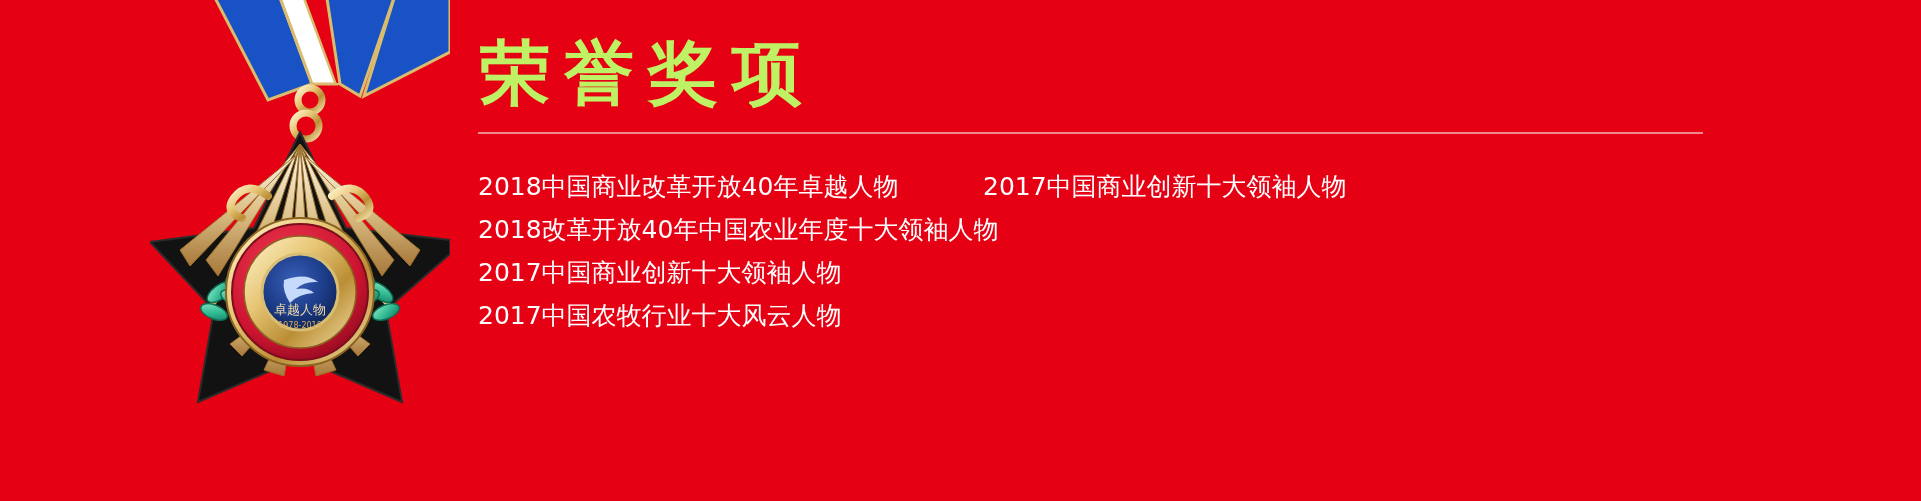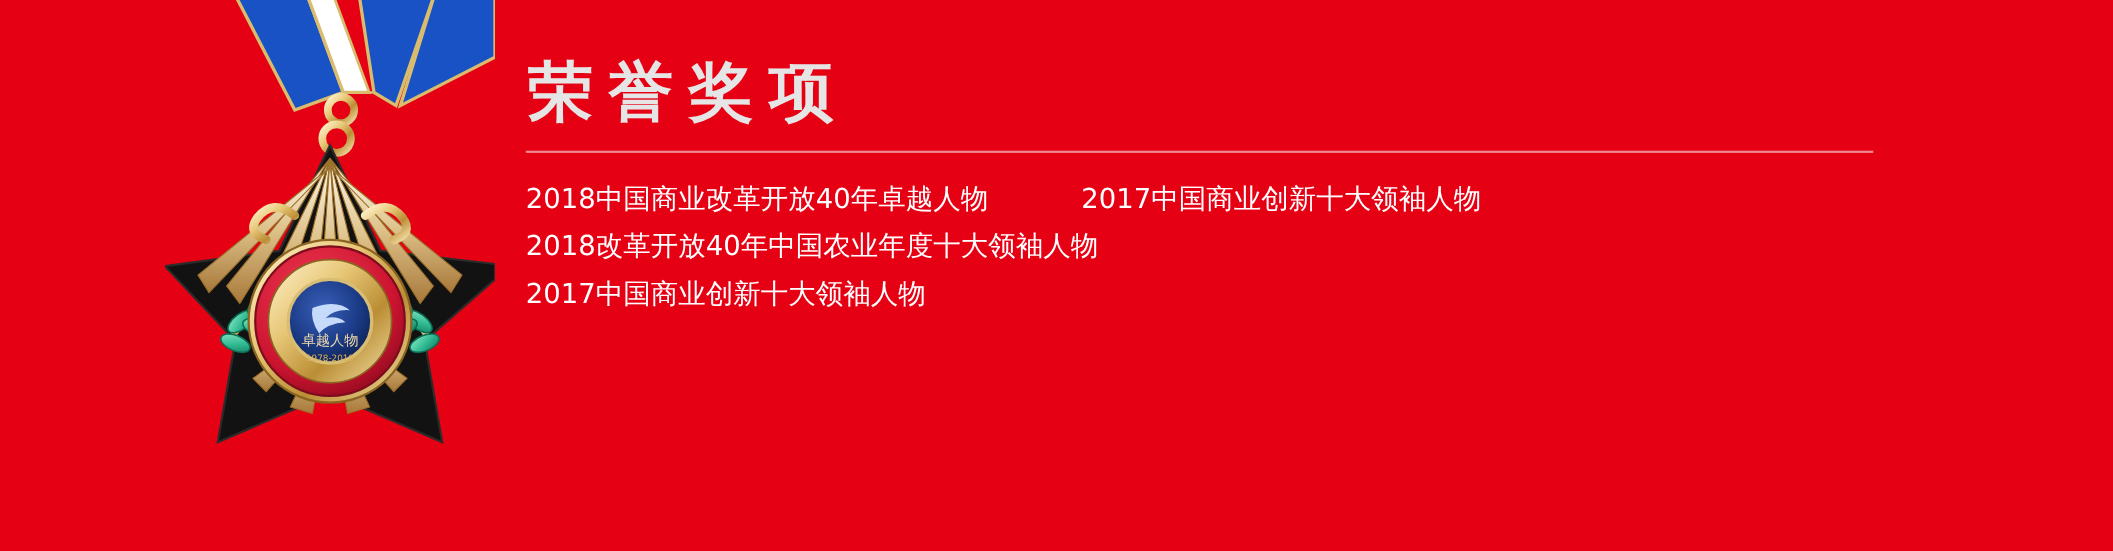--- a/index.html
+++ b/index.html
@@ -32,41 +32,41 @@
 
   
   #content {
     position: absolute;
     left: 478px;
     top: 38px;
     width: 1430px;
   }
 
   #page-title {
-    color: #e5e5e5;
-    font-size: 59px;
+    color: #bef264;
+    font-size: 70px;
     font-weight: bold;
     letter-spacing: 14px;
     line-height: 1.0;
-    margin: 16px 0 0 2px;
+    margin: 0 0 0 2px;
     font-family: "DejaVu Sans", "Liberation Sans", sans-serif;
     white-space: nowrap;
   }
 
   #title-rule {
     margin-top: 24px;
     width: 1225px;
     height: 2px;
     background: #f0a0a8;
     opacity: 0.85;
   }
 
   #award-columns {
     display: flex;
-    margin-top: 22px;
+    margin-top: 33px;
   }
 
   .award-col {
     display: flex;
     flex-direction: column;
   }
 
   .award-col.left  { width: 505px; }
   .award-col.right { width: 760px; }
 
@@ -198,20 +198,21 @@
     <h1 id="page-title">荣誉奖项</h1>
 
     <div id="title-rule"></div>
 
     <div id="award-columns">
 
       <div class="award-col left">
         <div class="award-item">2018中国商业改革开放40年卓越人物</div>
         <div class="award-item">2018改革开放40年中国农业年度十大领袖人物</div>
         <div class="award-item">2017中国商业创新十大领袖人物</div>
+        <div class="award-item">2017中国农牧行业十大风云人物</div>
       </div>
 
       <div class="award-col right">
         <div class="award-item">2017中国商业创新十大领袖人物</div>
       </div>
 
     </div>
   </div>
 </div>
 

